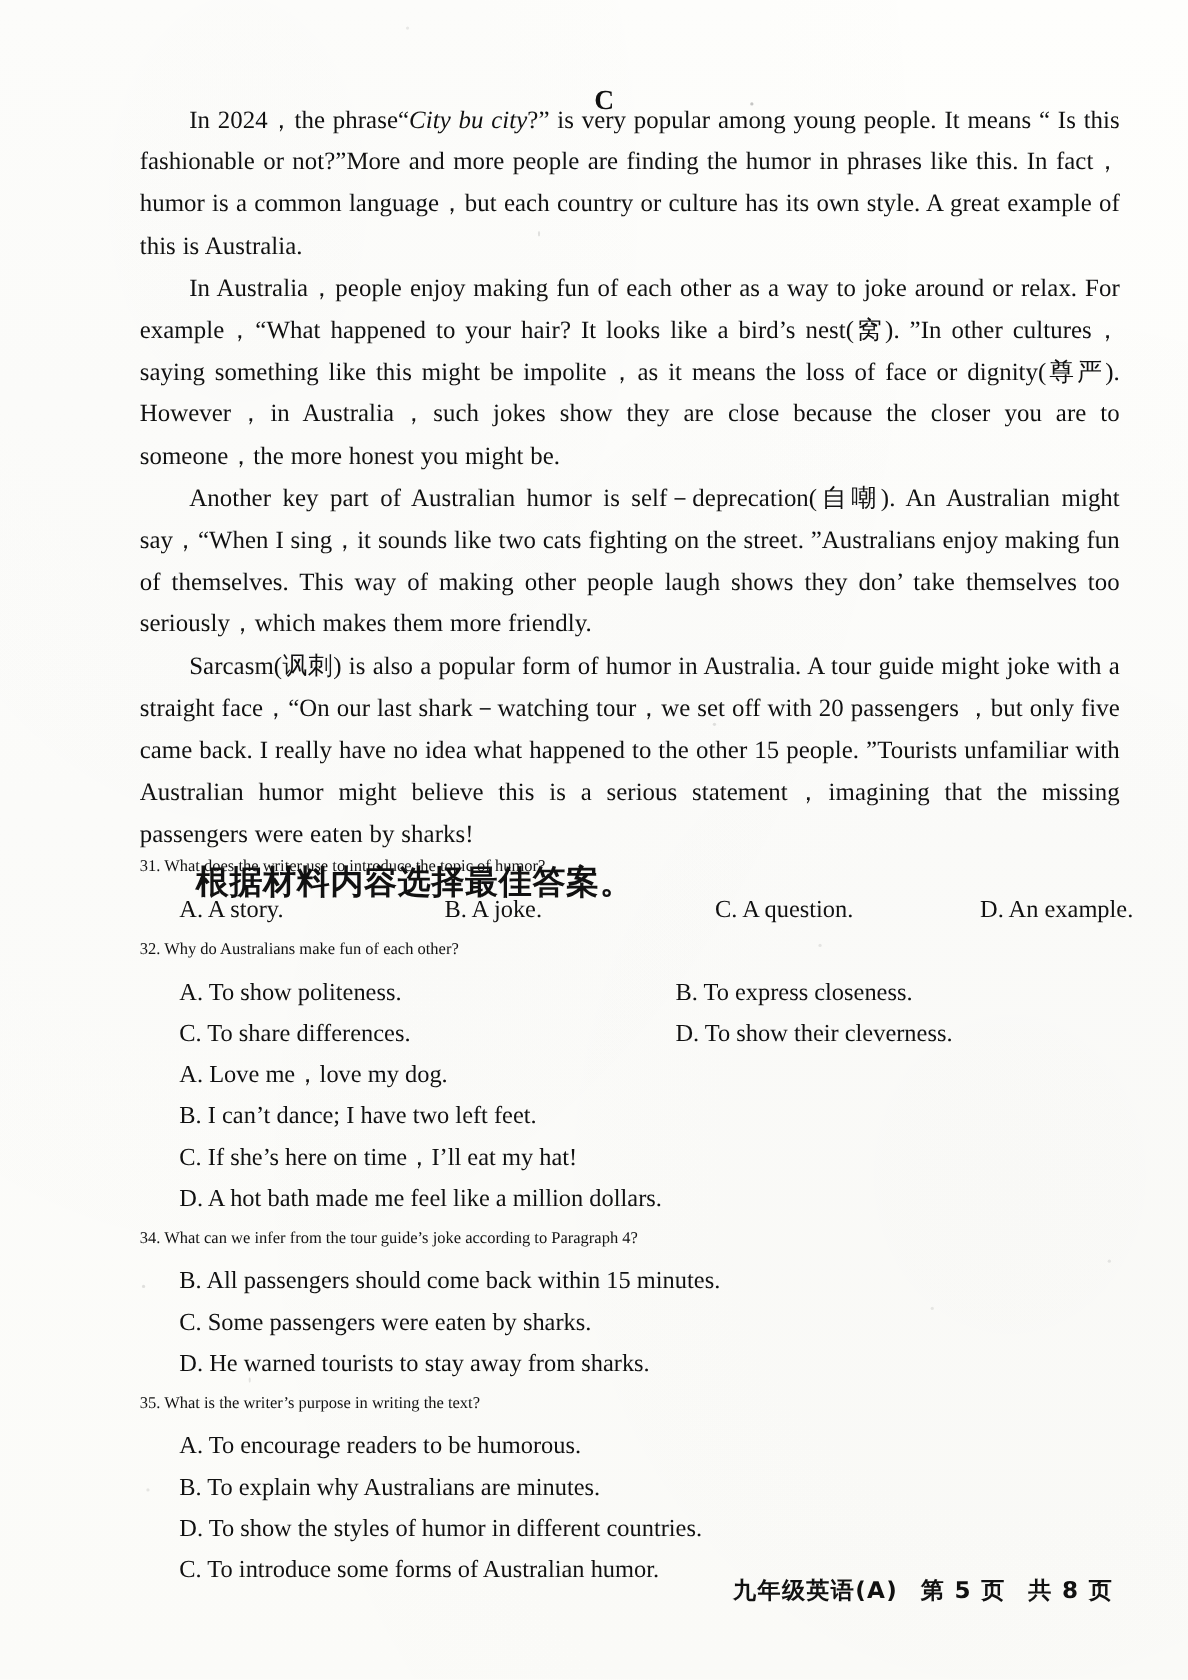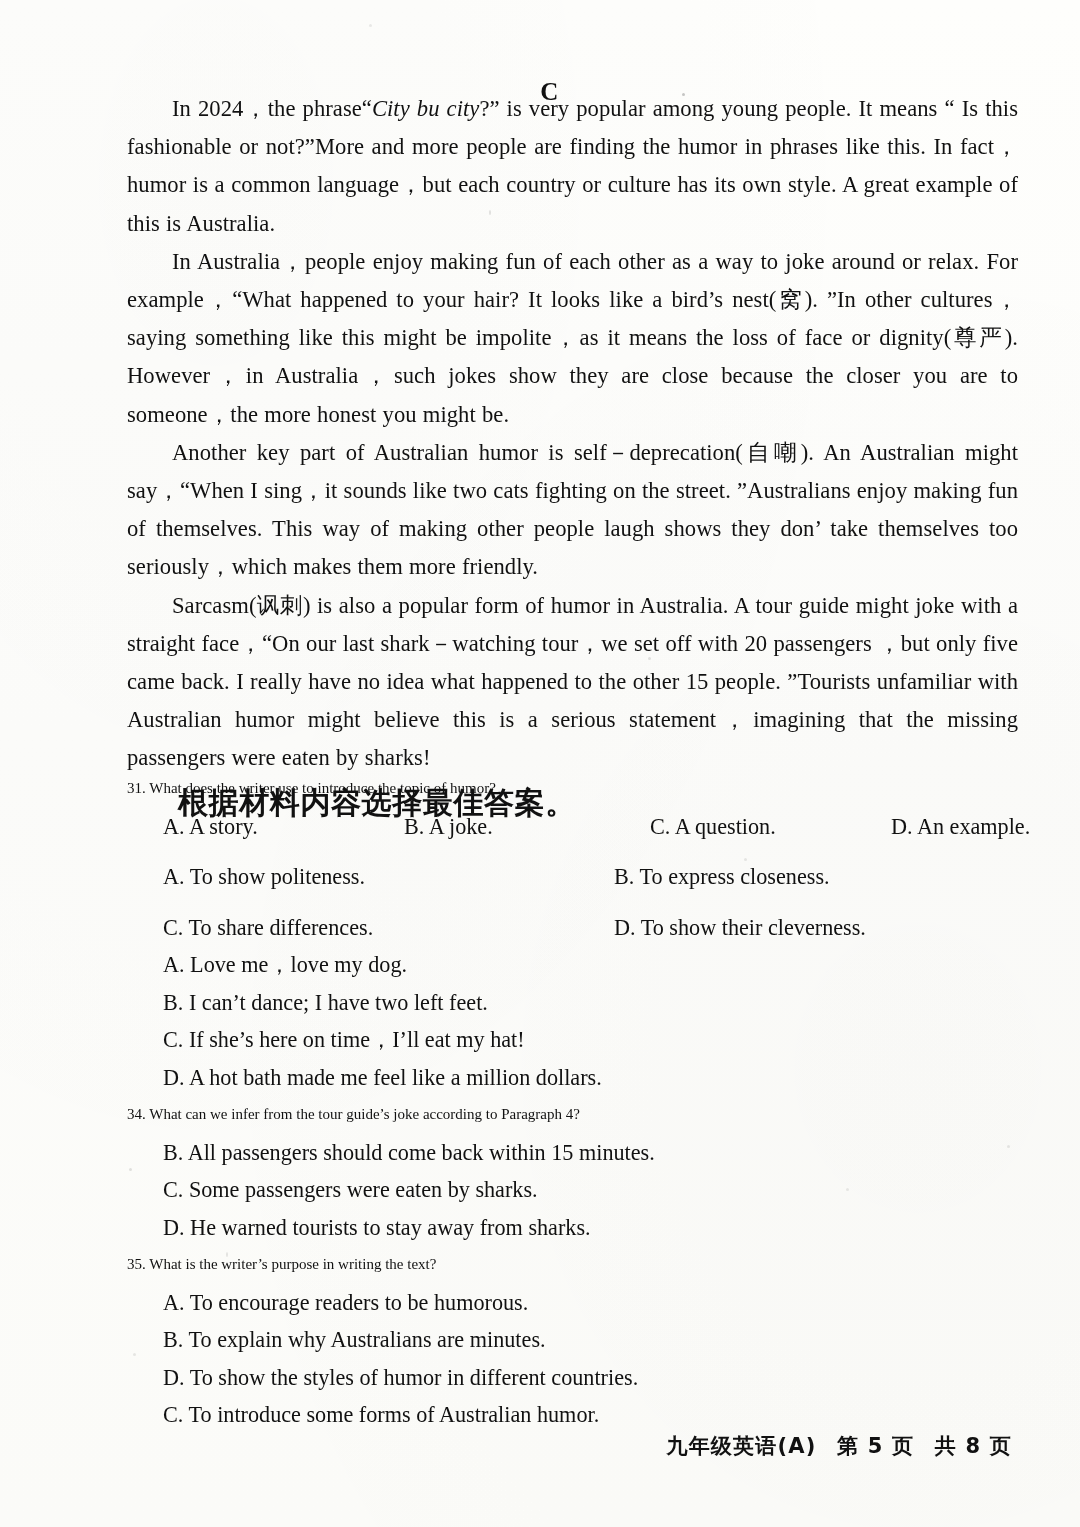--- a/index.html
+++ b/index.html
@@ -102,21 +102,20 @@
   .opts.col1 .opt {
     padding-left: 36px;
   }
   
   .opts.col2 {
     display: block;
   }
   .opts.col2 .optrow {
     display: flex;
     line-height: 37.5px;
-    margin-top: 13px;
   }
   .opts.col2 .optrow .opt {
     padding-left: 36px;
   }
   .opts.col2 .optrow .opt:first-child {
     width: 415px;
     flex: none;
   }
   
   .opts.col4 {
@@ -182,20 +181,21 @@
       <div class="qstem">31. What does the writer use to introduce the topic of humor?</div>
       <div class="opts col4">
         <div class="opt">A. A story.</div>
         <div class="opt">B. A joke.</div>
         <div class="opt">C. A question.</div>
         <div class="opt">D. An example.</div>
       </div>
     </div>
 
     <div class="qblock">
+      <div class="qstem">32. Why do Australians make fun of each other?</div>
       <div class="opts col2">
         <div class="optrow">
           <div class="opt">A. To show politeness.</div>
           <div class="opt">B. To express closeness.</div>
         </div>
         <div class="optrow">
           <div class="opt">C. To share differences.</div>
           <div class="opt">D. To show their cleverness.</div>
         </div>
       </div>

